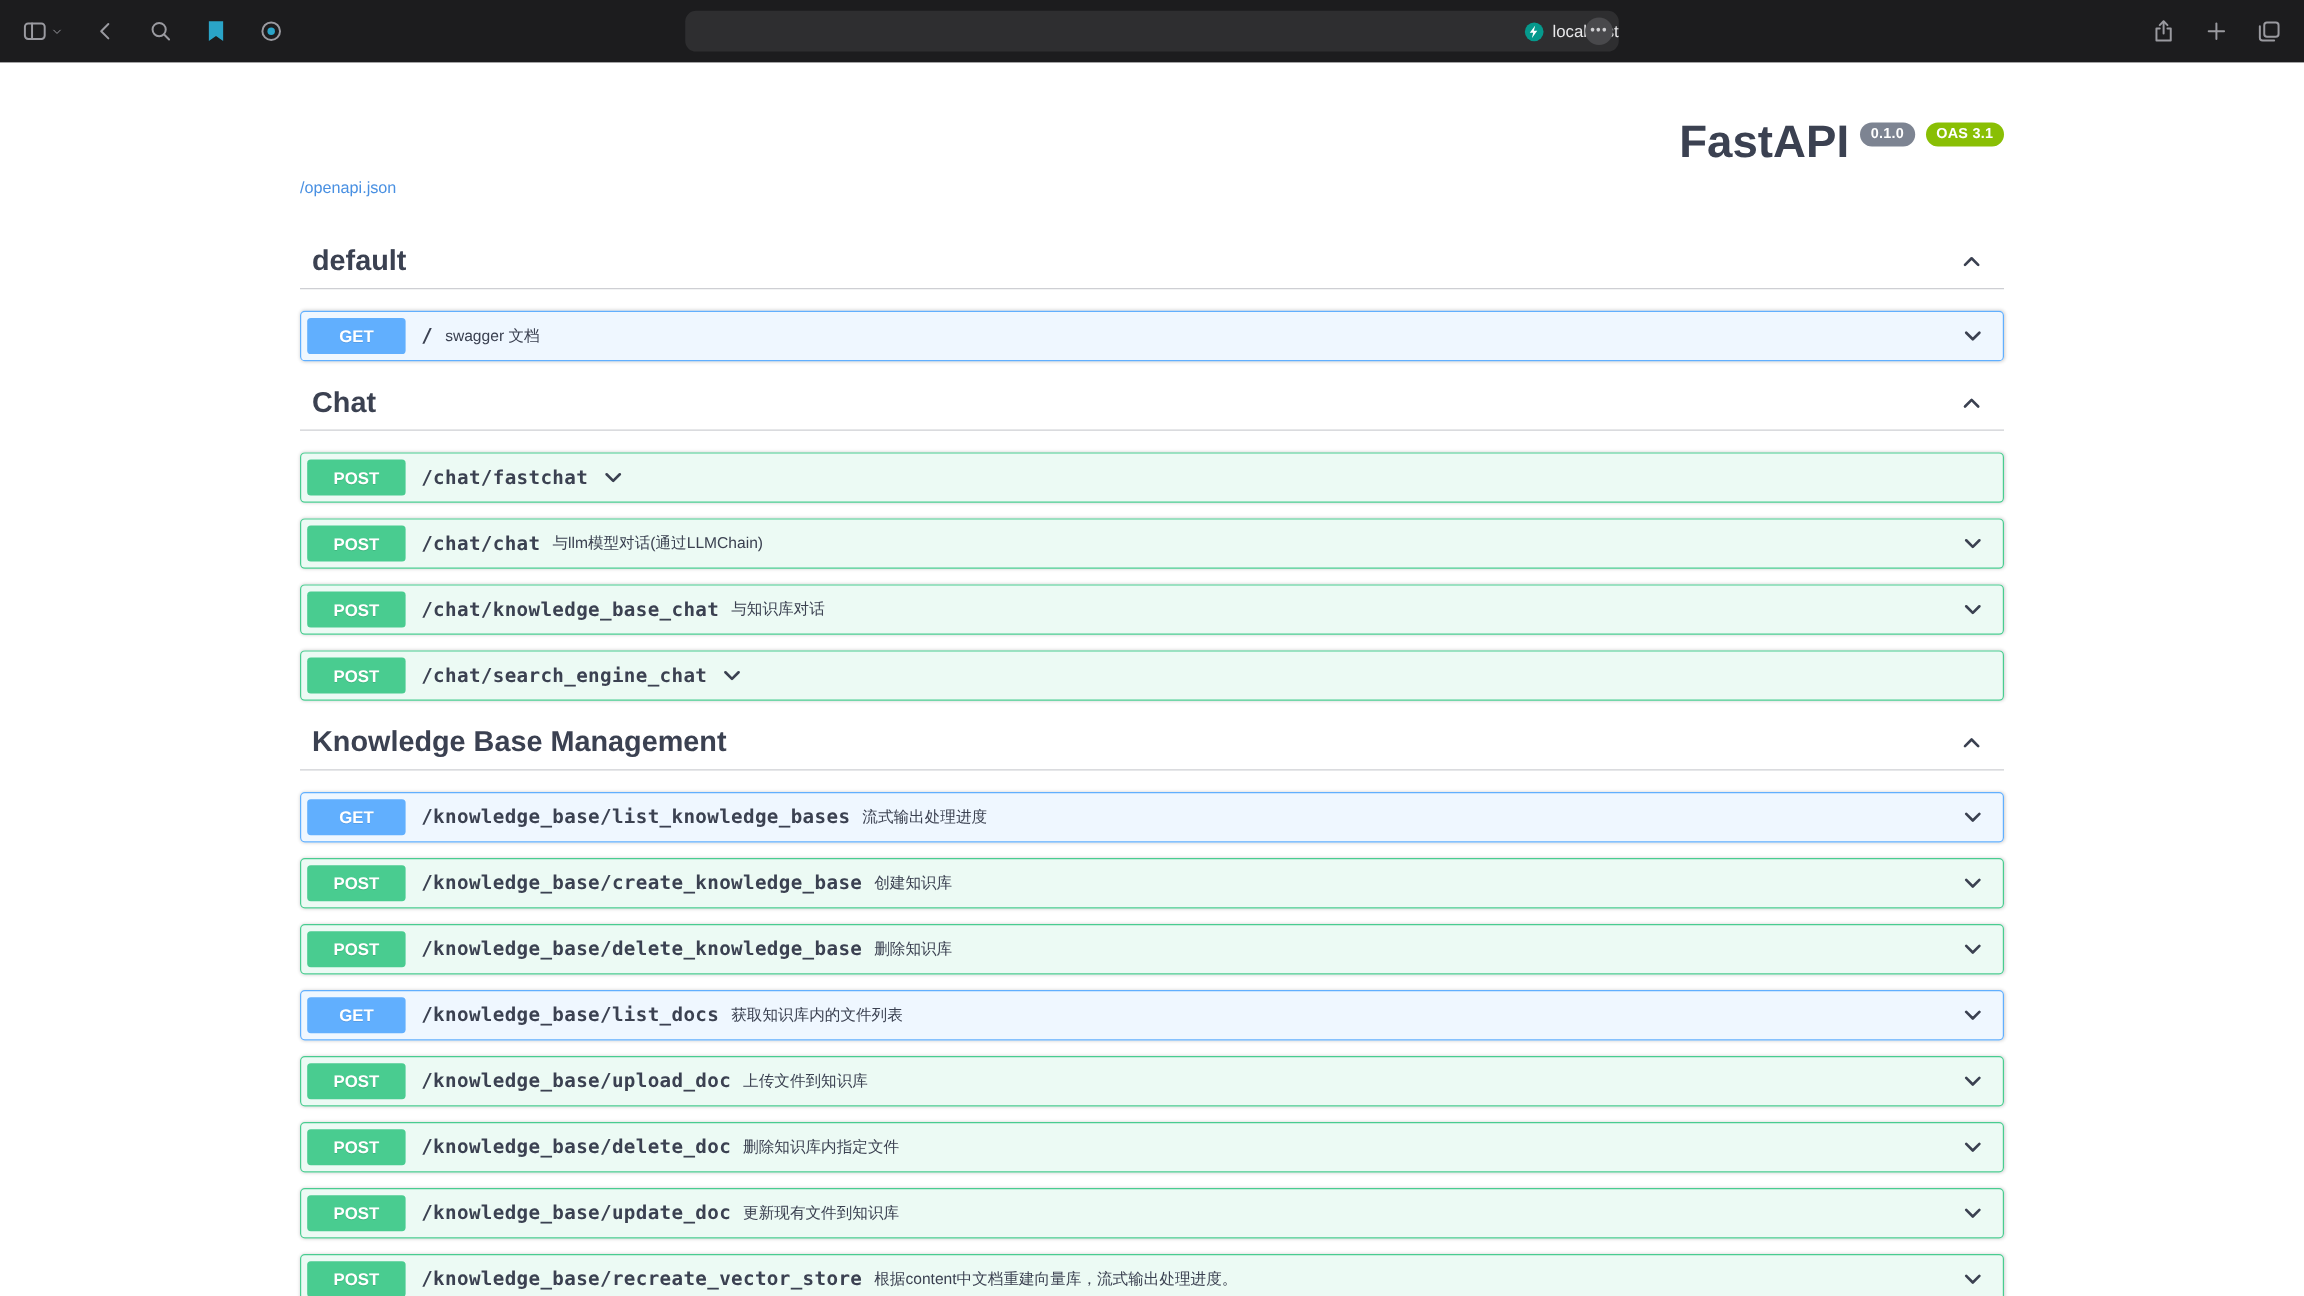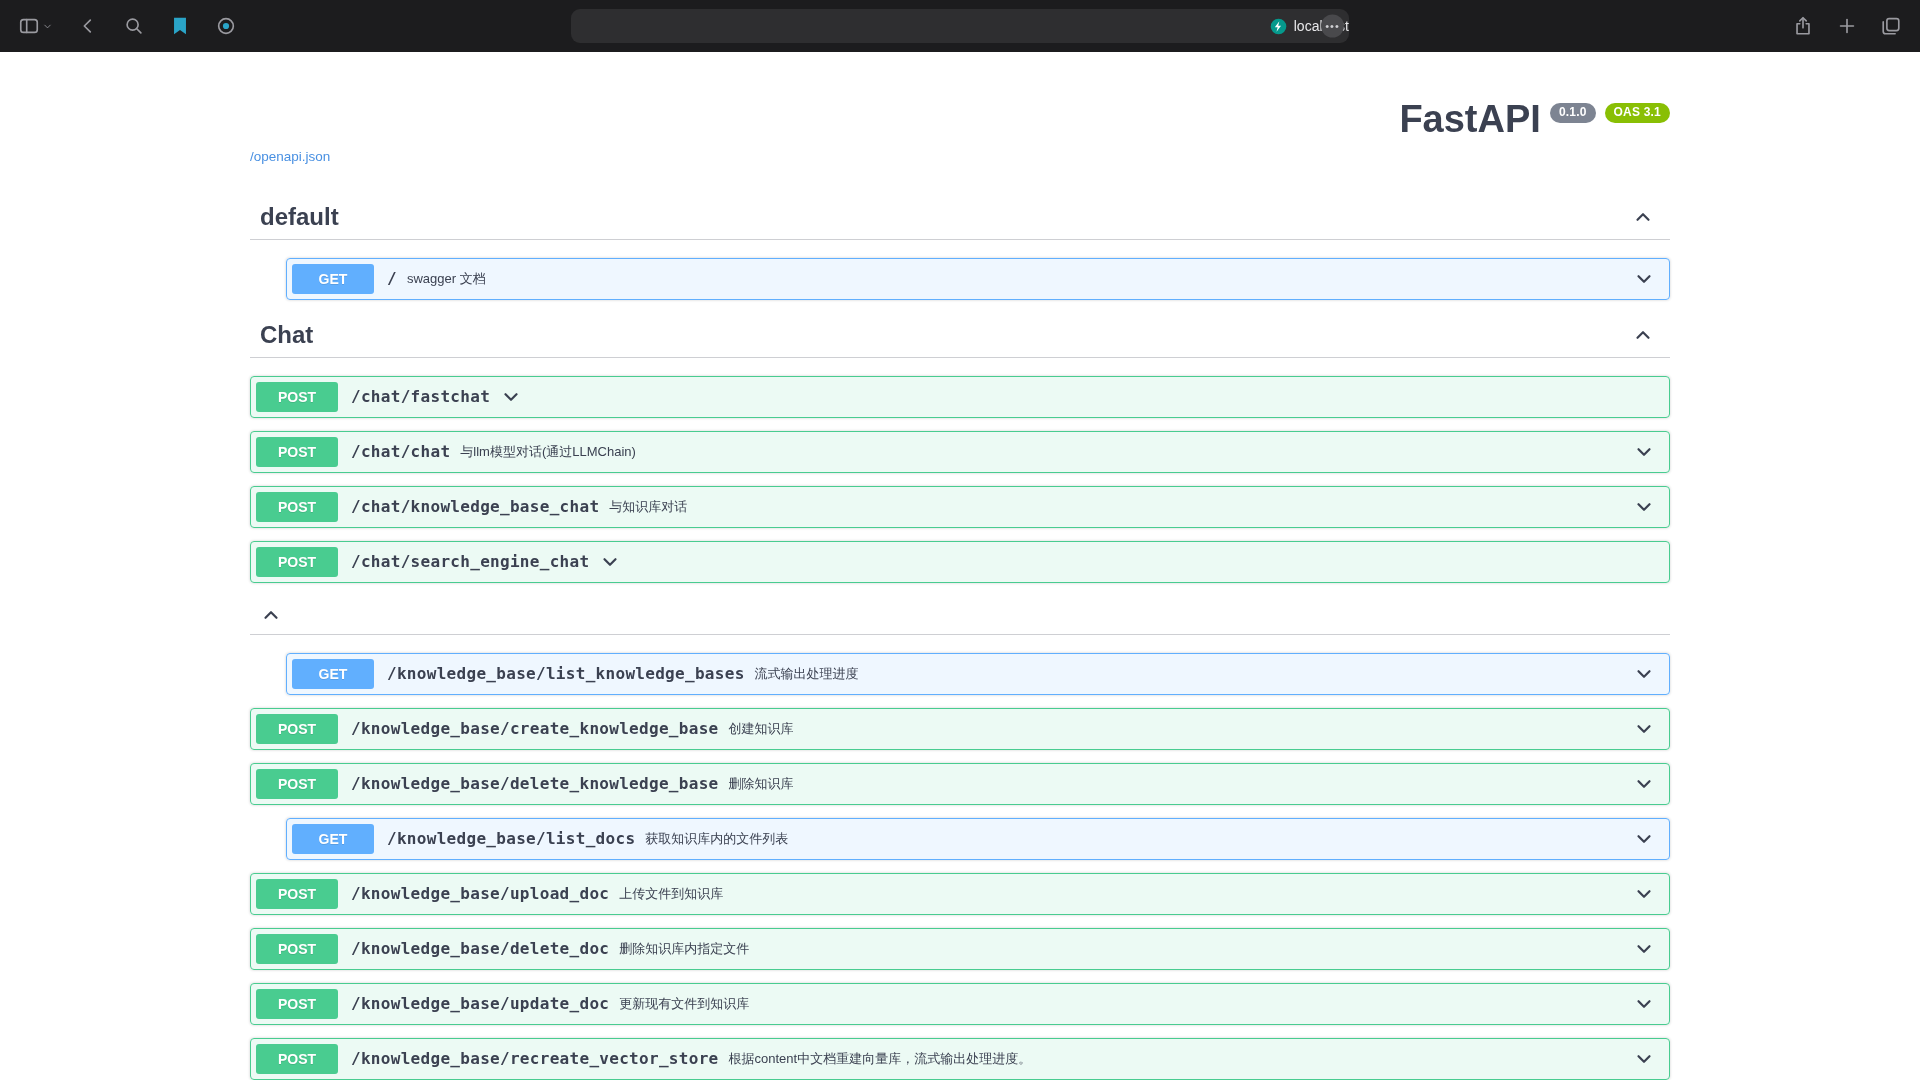--- a/index.html
+++ b/index.html
@@ -75,21 +75,21 @@
   .arrow-btn { background: none; border: none; padding: 0; cursor: pointer; display: flex; align-items: center; }
   .chev { width: 22px; height: 22px; stroke: #3b4151; stroke-width: 2; fill: none; stroke-linecap: round; stroke-linejoin: round; }
 
   .opblock {
     display: flex; align-items: center;
     border: 1px solid; border-radius: 4px;
     margin: 0 0 13px; padding: 5px;
     box-shadow: 0 0 3px rgba(0,0,0,.19);
     cursor: pointer;
   }
-  .opblock.get  { border-color: var(--get, #61affe);  background: var(--get-bg, rgba(97,175,254,.1)); margin-left: 36px; }
+  .opblock.get  { border-color: var(--get, #61affe);  background: var(--get-bg, rgba(97,175,254,.1)); }
   .opblock.post { border-color: var(--post, #49cc90); background: var(--post-bg, rgba(73,204,144,.1)); }
   .method {
     min-width: 82px; text-align: center;
     padding: 8px 0; border-radius: 3px; line-height: 1;
     color: #fff; font-size: 14px; font-weight: 700;
     text-shadow: 0 1px 0 rgba(0,0,0,.1);
   }
   .opblock.get  .method { background: var(--get, #61affe); }
   .opblock.post .method { background: var(--post, #49cc90); }
   .path {
@@ -253,20 +253,21 @@
       <svg class="chev" viewBox="0 0 20 20">
                   <polyline points="5 7.5 10 12.5 15 7.5"></polyline>
                 </svg>
     </button>
   </div>
 </div>
   </section>
 
   <section class="api-section">
     <div class="opblock-tag">
+      <h3 class="tag-name">Knowledge Base Management</h3>
       <button class="arrow-btn">
         <svg class="chev" viewBox="0 0 20 20">
                 <polyline points="5 12.5 10 7.5 15 12.5"></polyline>
               </svg>
       </button>
     </div>
     <div class="ops">
   <div class="opblock get">
     <span class="method">GET</span>
     <span class="path">/knowledge_base/list_knowledge_bases</span>

